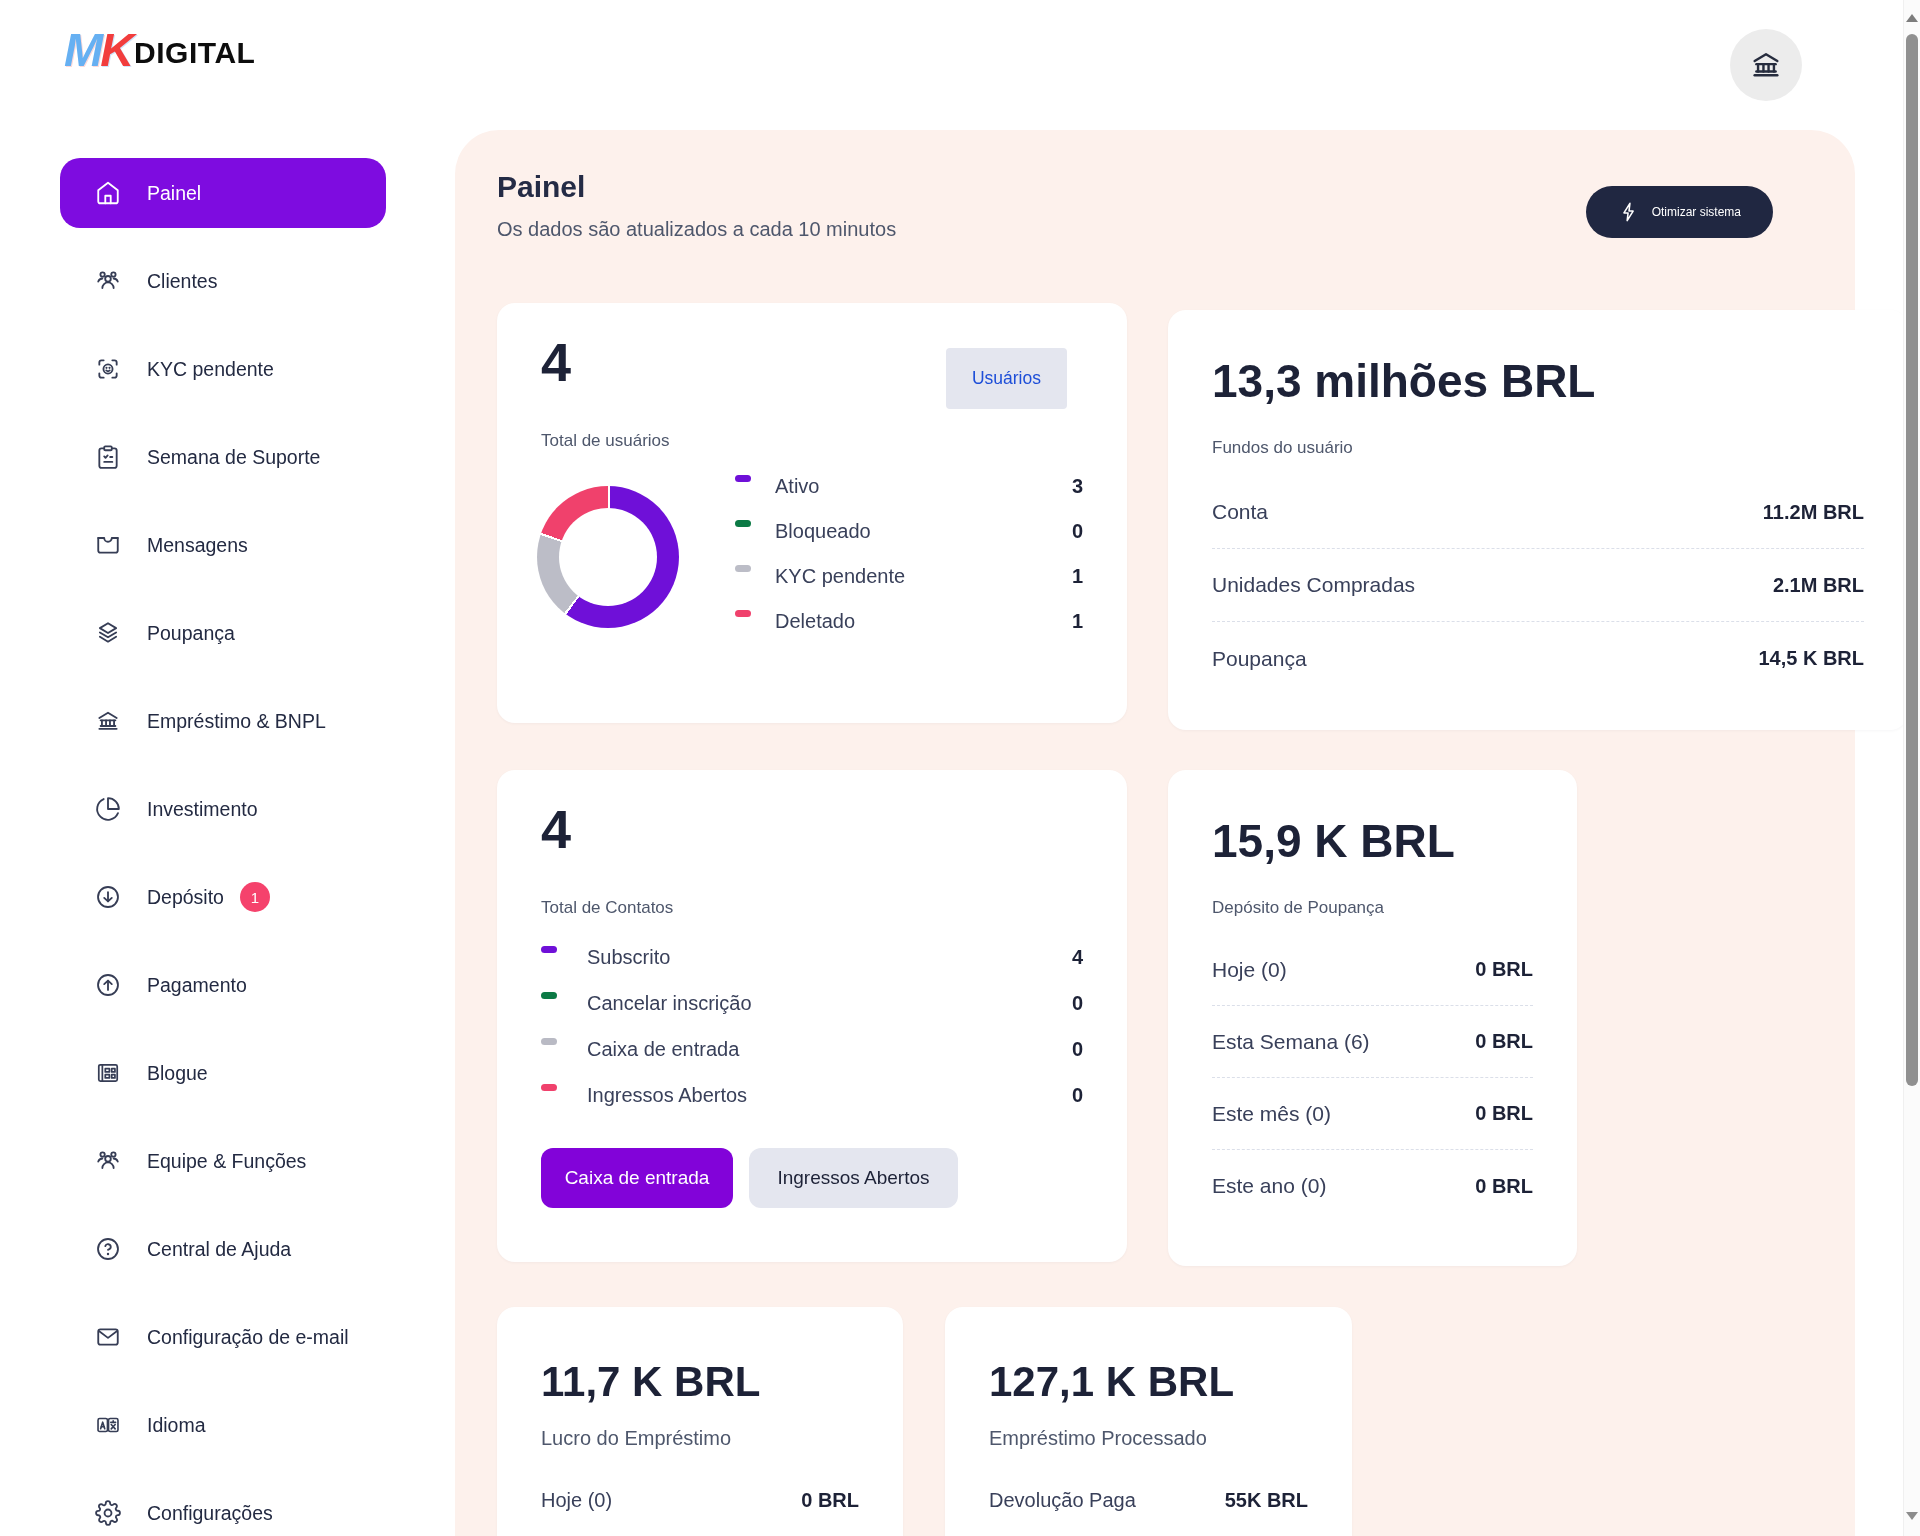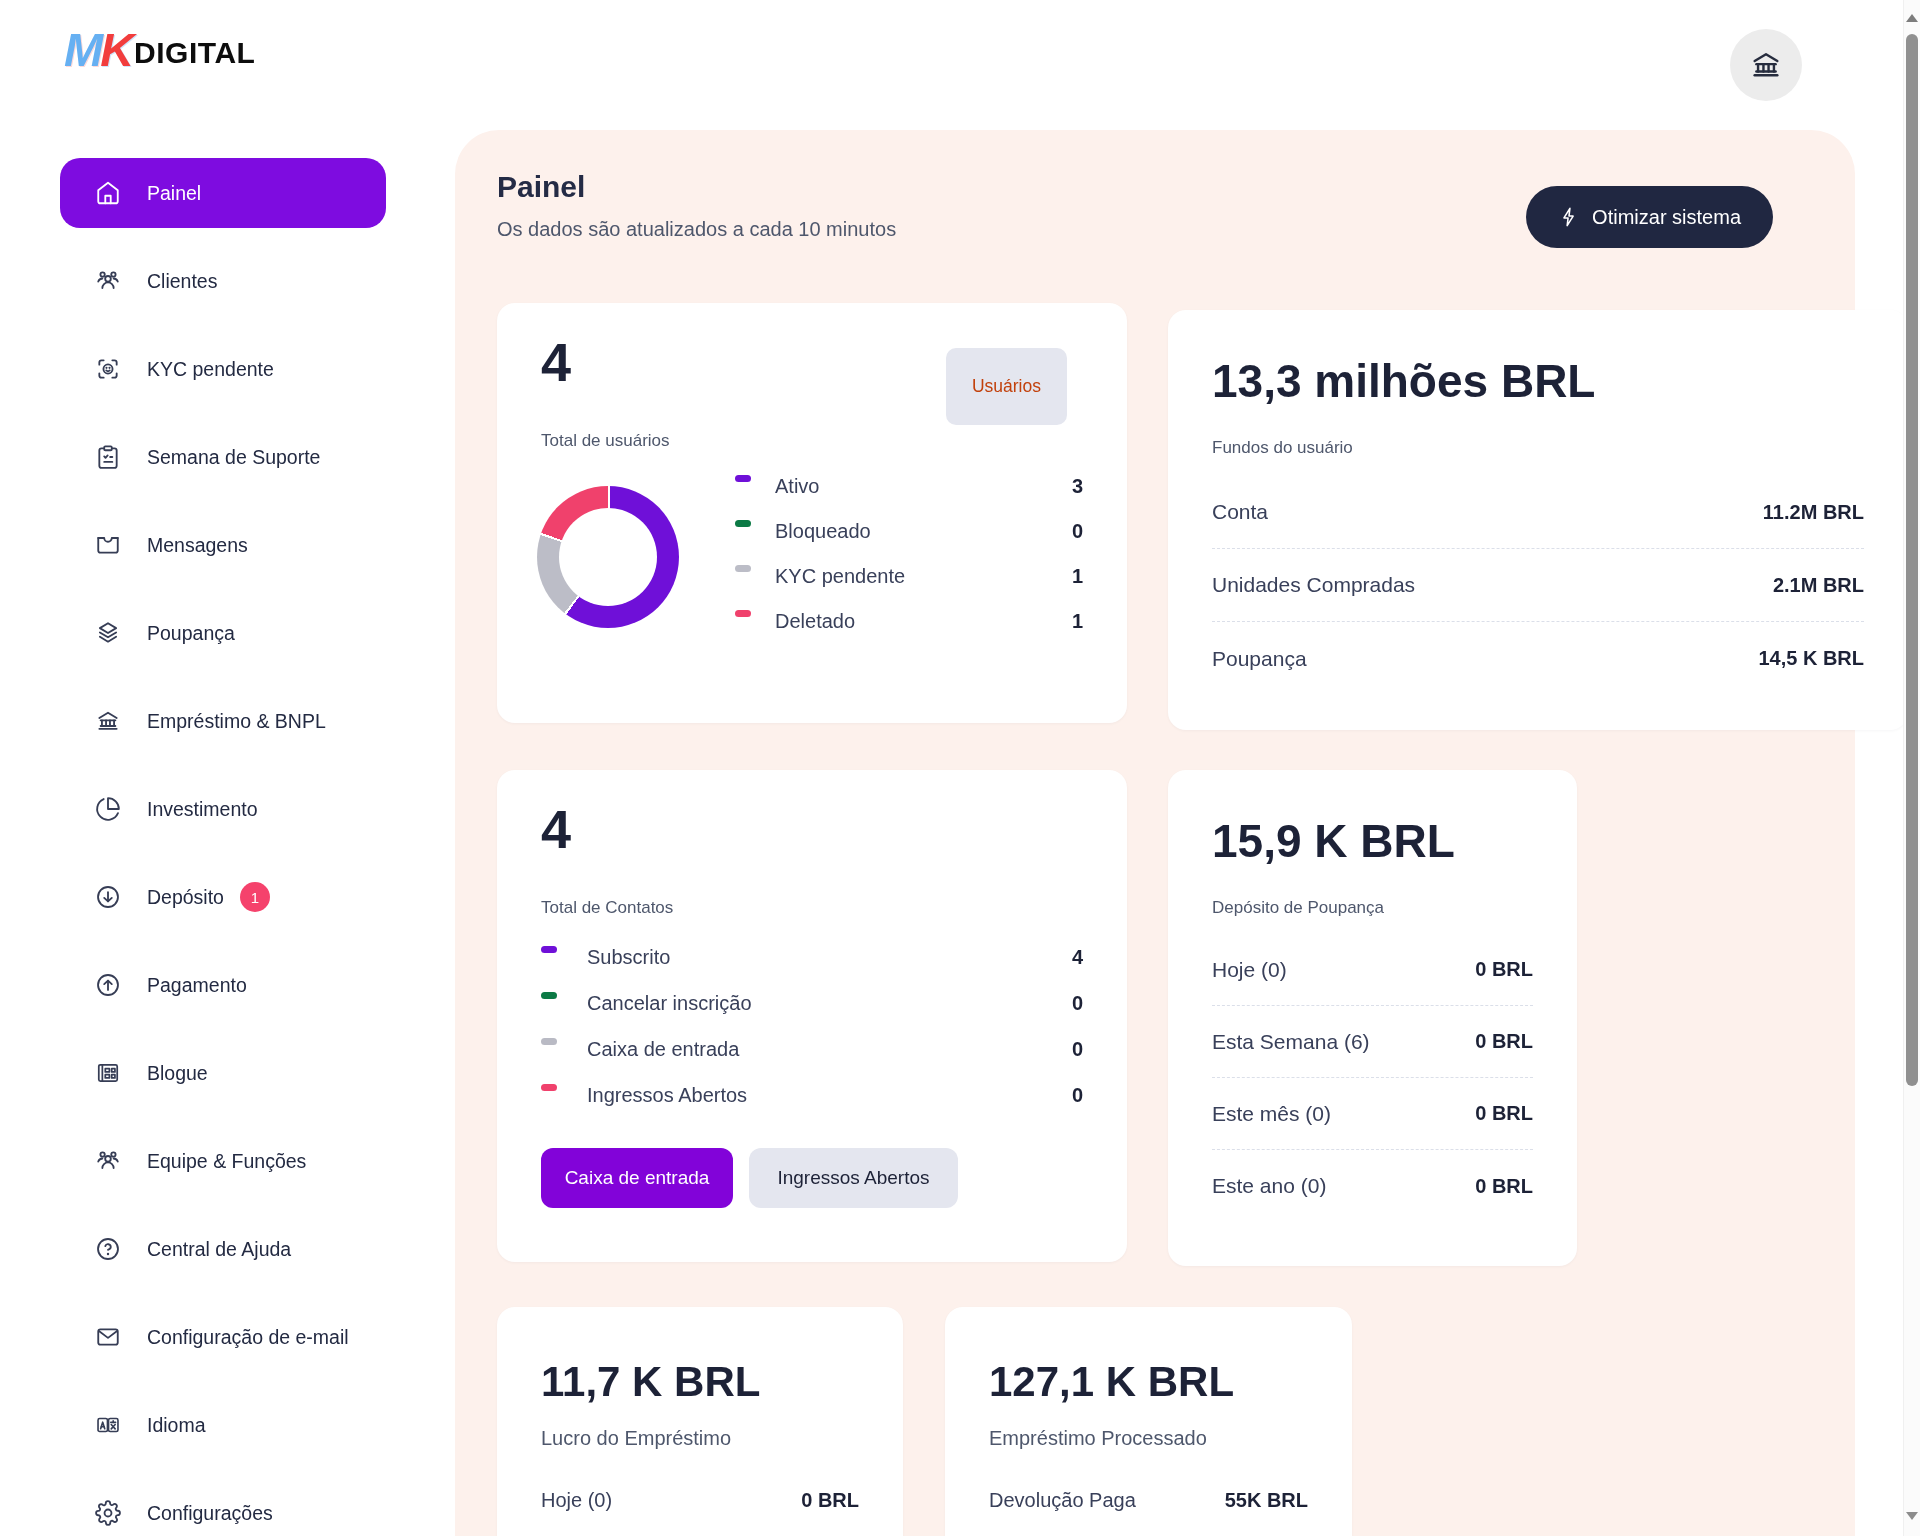--- a/index.html
+++ b/index.html
@@ -34,39 +34,39 @@
   .side-item.active { background:#7e0ce0; color:#ffffff; height:70px; margin:9px 0; }
   .side-item.active .si-icon { color:#ffffff; }
   .badge { margin-left:16px; min-width:30px; height:30px; border-radius:15px; background:#f5426c; color:#fff;
            font-size:15px; display:flex; align-items:center; justify-content:center; padding:0 6px; }
 
   
   .panel { position:absolute; left:455px; top:130px; width:1400px; height:1406px;
            background:#fdf1ec; border-radius:44px 44px 0 0; }
   .panel-title { position:absolute; left:42px; top:40px; font-size:30px; font-weight:bold; color:#242b45; }
   .panel-sub   { position:absolute; left:42px; top:88px; font-size:20px; color:#4e576c; }
-  .optimize-btn { position:absolute; right:82px; top:56px; height:62px; border:none; cursor:pointer;
+  .optimize-btn { position:absolute; right:82px; top:56px; height:52px; border:none; cursor:pointer;
                   background:#202741; color:#fff; border-radius:31px; padding:0 32px;
-                  display:flex; align-items:center; gap:12px; font-size:20px; font-family:inherit; }
+                  display:flex; align-items:center; gap:12px; font-size:12px; font-family:inherit; }
 
   .card { position:absolute; background:#ffffff; border-radius:18px; box-shadow:0 1px 3px rgba(30,35,56,.04); }
   .card1 { left:42px;  top:173px;  width:630px; height:420px; }
   .card2 { left:713px; top:180px;  width:740px; height:420px; }
   .card3 { left:42px;  top:640px;  width:630px; height:492px; }
   .card4 { left:713px; top:640px;  width:409px; height:496px; }
   .card5 { left:42px;  top:1177px; width:406px; height:300px; }
   .card6 { left:490px; top:1177px; width:407px; height:300px; }
 
   .value-xl { position:absolute; left:44px; top:30px; font-size:54px; font-weight:bold; color:#1d2237; line-height:1.1; }
   .value-lg { position:absolute; left:44px; top:46px; font-size:46px; font-weight:bold; color:#1d2237; line-height:1.1; }
   .value-md { position:absolute; left:44px; top:52px; font-size:42px; font-weight:bold; color:#1d2237; line-height:1.1; }
   .value-label { position:absolute; left:44px; font-size:17px; color:#4e576c; }
 
-  .chip { position:absolute; top:45px; right:60px; background:#e4e6ef; border-radius:10px;
-          padding:28px 26px; font-size:17.5px; color:#c2410c; cursor:pointer; }
+  .chip { position:absolute; top:45px; right:60px; background:#e4e6ef; border-radius:4px;
+          padding:20px 26px; font-size:17.5px; color:#1d4ed8; cursor:pointer; }
 
   .donut { position:absolute; left:40px; top:183px; width:142px; height:142px; border-radius:50%; }
   .donut-hole { position:absolute; inset:22px; background:#fff; border-radius:50%; }
 
   .legend { position:absolute; left:238px; right:44px; }
   .lrow { display:flex; align-items:flex-start; }
   .card1 .lrow { height:45px; }
   .card3 .lrow { height:46px; }
   .ldot { width:16px; height:7px; border-radius:4px; margin-right:24px; flex:none; }
   .card3 .ldot { margin-right:30px; }

